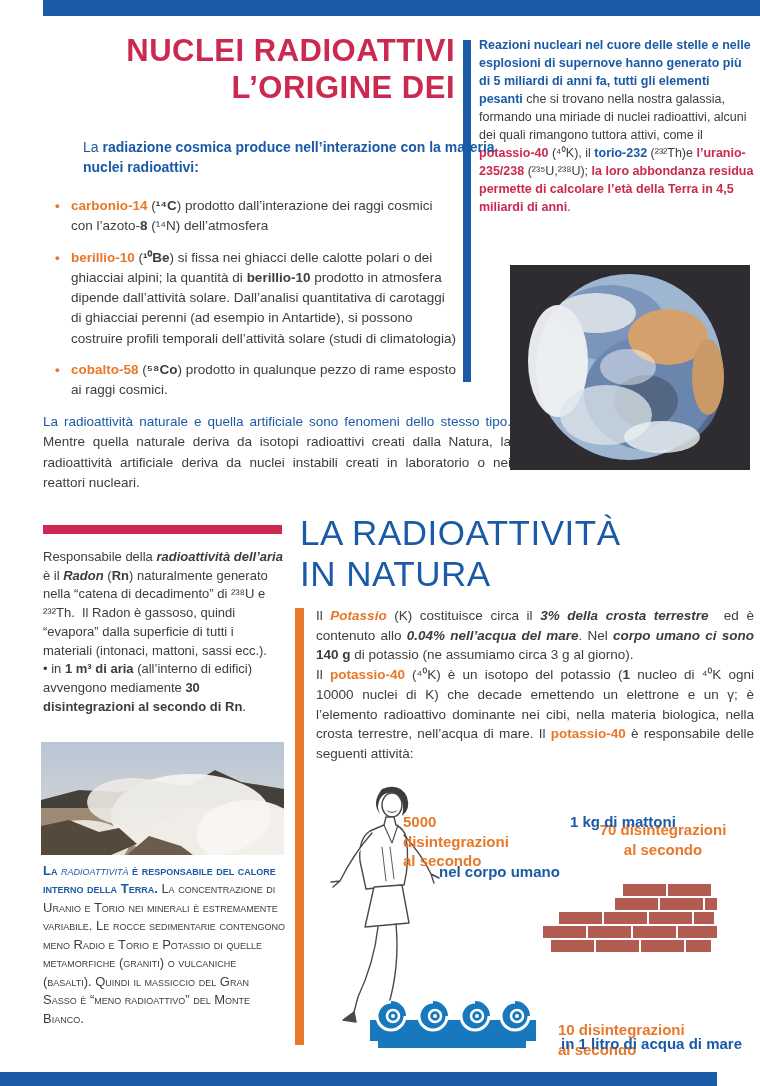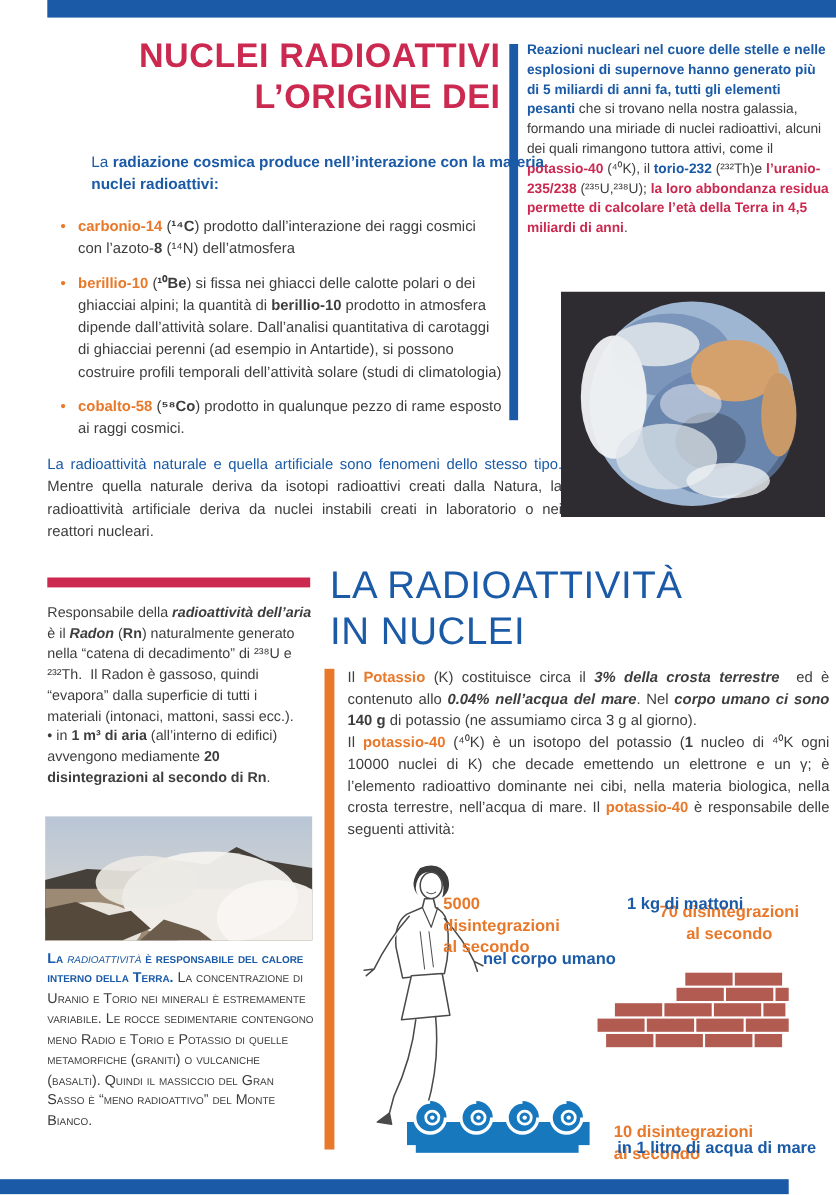--- a/index.html
+++ b/index.html
@@ -61,21 +61,21 @@
 
   
   .s-plain{}
   .s-b{font-weight:bold;}
   .s-bi{font-weight:bold;font-style:italic;}
   .s-blue{color:var(--blue);}
   .s-blue-b{color:var(--blue);font-weight:bold;}
   .s-blue-bi{color:var(--blue);font-weight:normal;font-style:italic;}
   .s-red-b{color:var(--red);font-weight:bold;}
   .s-orange-b{color:var(--orange);font-weight:bold;}
-  .s-orange-bi{color:var(--orange);font-weight:bold;}
+  .s-orange-bi{color:var(--orange);font-weight:bold;font-style:italic;}
 </style>
 </head>
 <body>
 
 <div class="poster">
 
   <div class="abs bar top-bar"></div>
 
   <h1 class="abs title1">
     <span style="display:block">NUCLEI RADIOATTIVI</span>
@@ -114,26 +114,26 @@
     <div class="bullet-item">
       <span class="bullet-dot">•</span>
       <div class="bullet-text"><span class="s-orange-b">cobalto-58</span><span class="s-plain"> (</span><span class="s-b">⁵⁸Co</span><span class="s-plain">) prodotto in qualunque pezzo di rame esposto ai raggi cosmici.</span></div>
     </div>
   </div>
 
   <p class="abs nature"><span class="s-blue">La radioattività naturale e quella artificiale sono fenomeni dello stesso tipo.</span><span class="s-plain"> Mentre quella naturale deriva da isotopi radioattivi creati dalla Natura, la radioattività artificiale deriva da nuclei instabili creati in laboratorio o nei reattori nucleari.</span></p>
 
   <h2 class="abs title2">
     <span style="display:block">LA RADIOATTIVITÀ</span>
-    <span style="display:block">IN NUCLEI</span>
+    <span style="display:block">IN NATURA</span>
   </h2>
 
   <div class="abs red-rule"></div>
   <p class="abs radon"><span class="s-plain">Responsabile della </span><span class="s-bi">radioattività dell’aria</span><span class="s-plain"> è il </span><span class="s-bi">Radon</span><span class="s-plain"> (</span><span class="s-b">Rn</span><span class="s-plain">) naturalmente generato nella “catena di decadimento” di ²³⁸U e ²³²Th.  Il Radon è gassoso, quindi “evapora” dalla superficie di tutti i materiali (intonaci, mattoni, sassi ecc.).
-• in </span><span class="s-b">1 m³ di aria</span><span class="s-plain"> (all’interno di edifici) avvengono mediamente </span><span class="s-b">20 disintegrazioni al secondo di Rn</span><span class="s-plain">.</span></p>
+• in </span><span class="s-b">1 m³ di aria</span><span class="s-plain"> (all’interno di edifici) avvengono mediamente </span><span class="s-b">30 disintegrazioni al secondo di Rn</span><span class="s-plain">.</span></p>
 
   <svg class="abs volcano" viewBox="0 0 243 113" aria-hidden="true">
     <defs>
       <linearGradient id="sky" x1="0" y1="0" x2="0" y2="1">
         <stop offset="0" stop-color="#b9c6d6"></stop>
         <stop offset="1" stop-color="#ded9d0"></stop>
       </linearGradient>
     </defs>
     <rect width="243" height="113" fill="url(#sky)"></rect>
     <path d="M0 58 L38 48 L78 50 L118 40 L148 44 L174 28 L200 40 L243 47 L243 113 L0 113 Z" fill="#46403a"></path>

